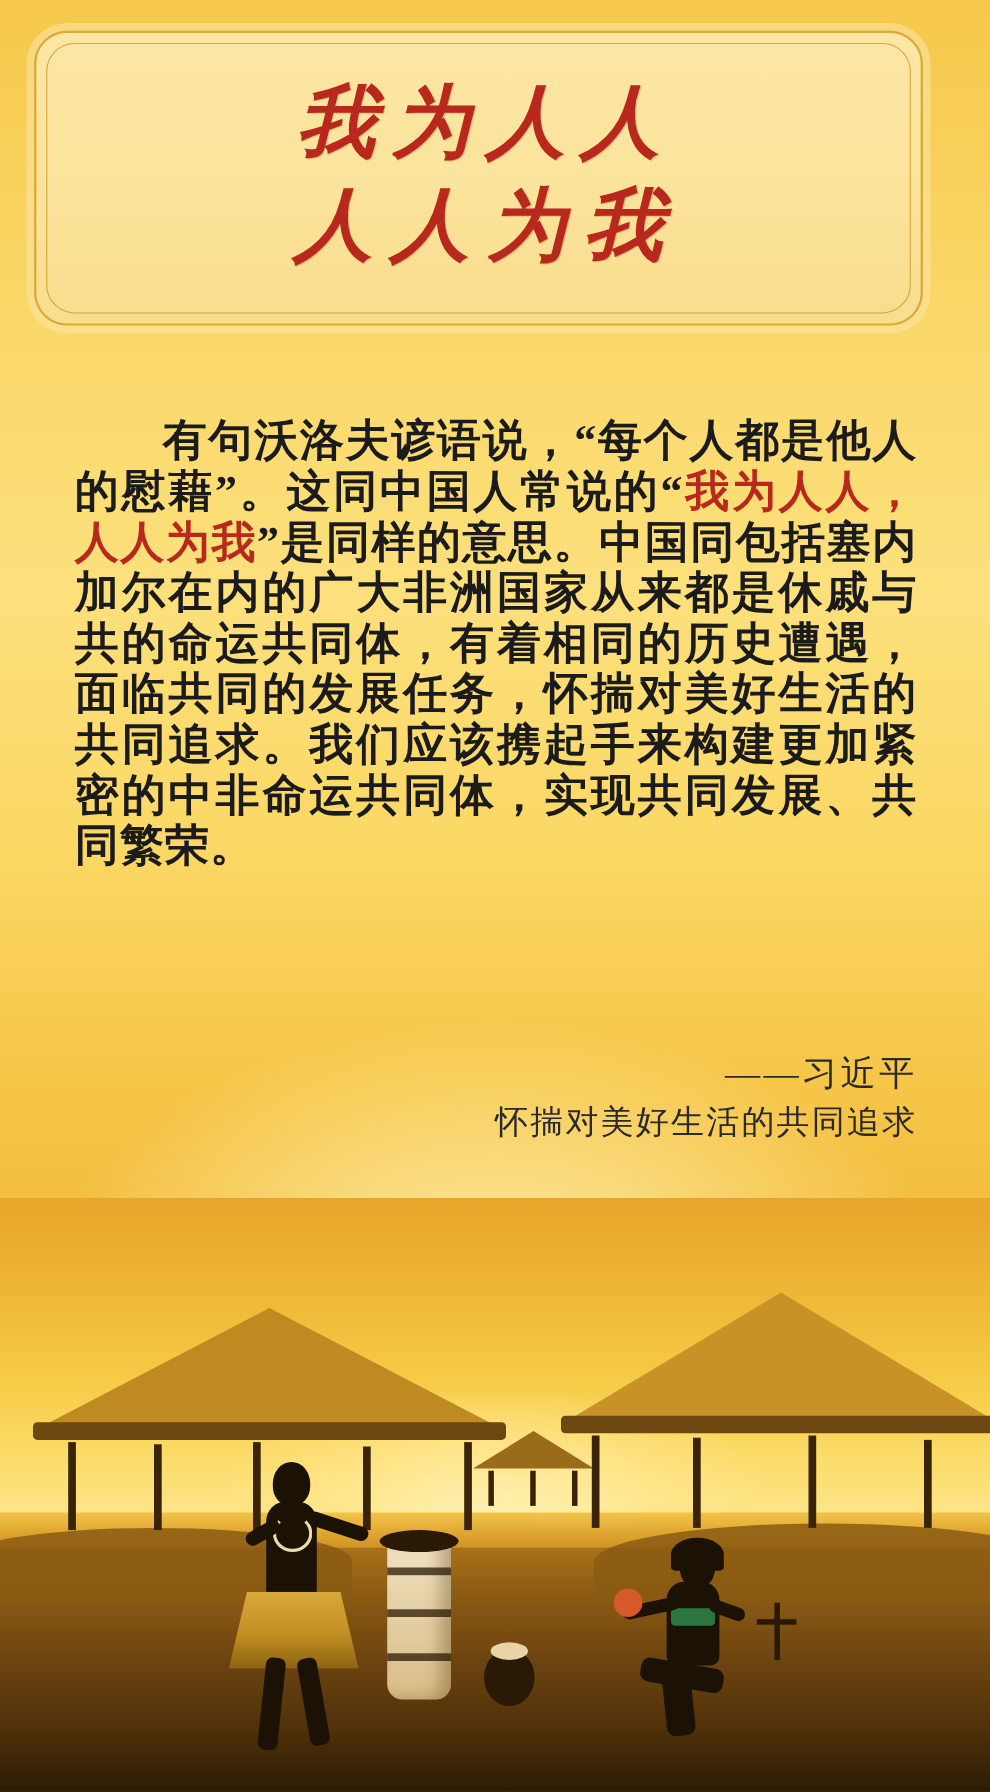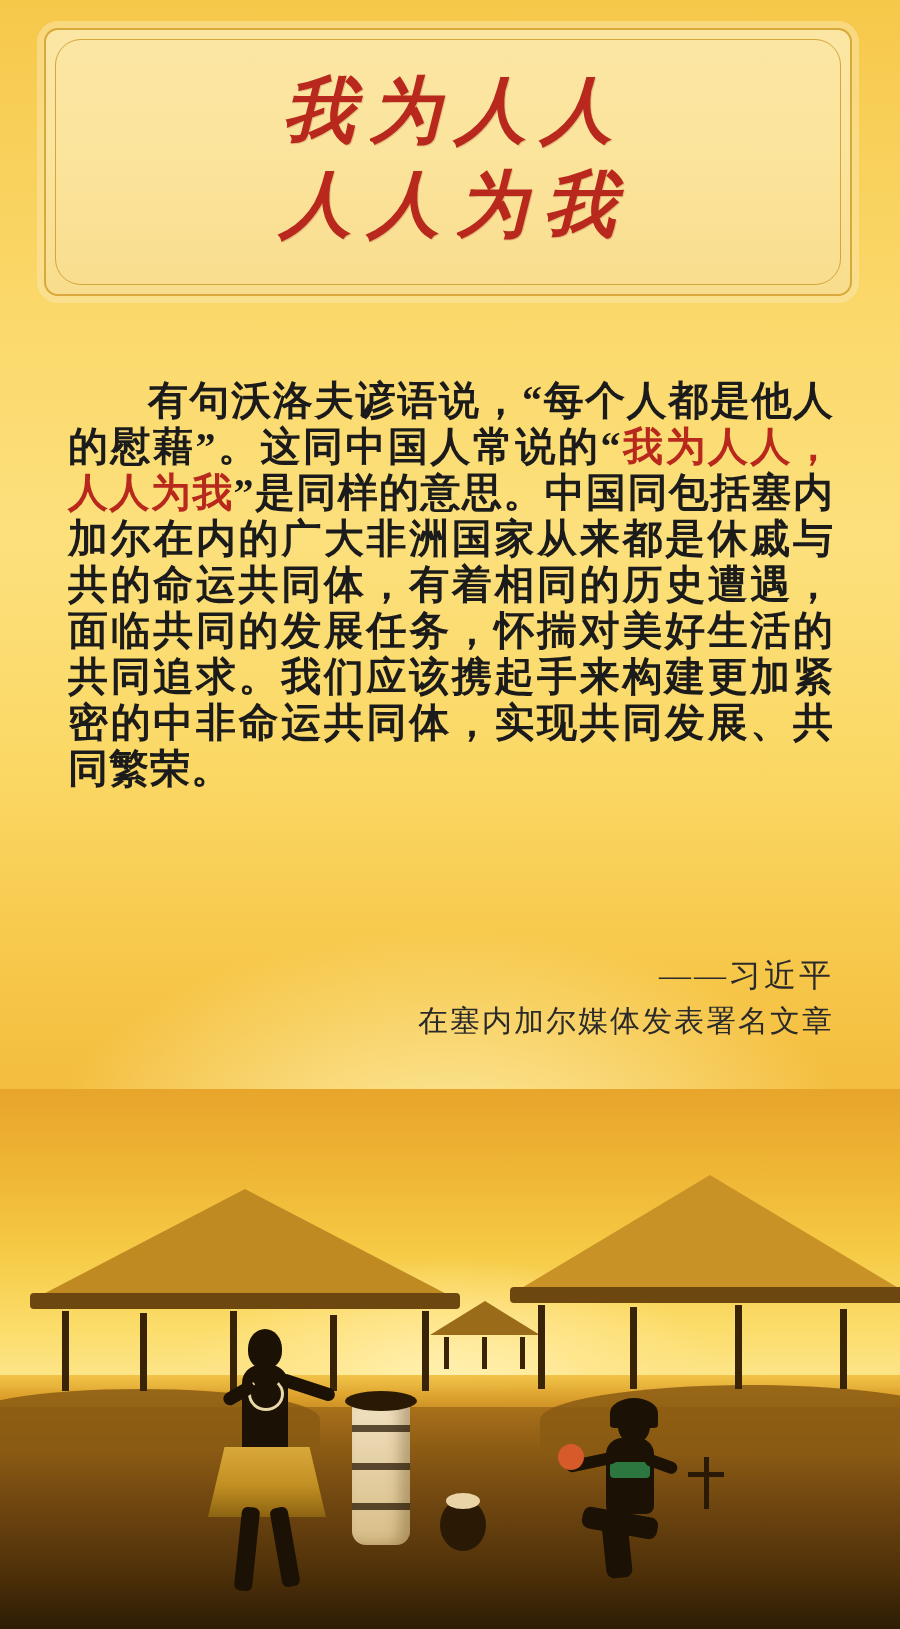--- a/index.html
+++ b/index.html
@@ -26,27 +26,27 @@
         #f0b233 76%,
         #efae2e 82%,
         #e9a52a 88%,
         #d08f22 94%,
         #8a5f17 100%);
   }
 
   
   .title-frame {
     position: absolute;
-    left: 44px;
+    left: 31px;
     top: 28px;
     width: 804px;
     height: 264px;
     background: linear-gradient(180deg, #fbe6a4 0%, #fbe49c 45%, #f9dd8e 100%);
     border: 2px solid #d9a93b;
-    border-radius: 14px;
+    border-radius: 30px;
     box-shadow: 0 0 0 7px rgba(250,230,170,0.55);
   }
   .title-frame:after {
     content: "";
     position: absolute;
     left: 9px; top: 9px; right: 9px; bottom: 9px;
     border: 1px solid #d5a63c;
     border-radius: 26px;
     pointer-events: none;
   }
@@ -373,21 +373,21 @@
       <span class="title-line second">人人为我</span>
     </div>
   </div>
 
   <div class="body-block">
     <p class="paragraph"><span>有句沃洛夫谚语说，“每个人都是他人的慰藉”。这同中国人常说的“</span><span class="hl">我为人人，人人为我</span><span>”是同样的意思。中国同包括塞内加尔在内的广大非洲国家从来都是休戚与共的命运共同体，有着相同的历史遭遇，面临共同的发展任务，怀揣对美好生活的共同追求。我们应该携起手来构建更加紧密的中非命运共同体，实现共同发展、共同繁荣。</span></p>
   </div>
 
   <div class="attribution">
     <div class="author">——习近平</div>
-    <div>在塞内加尔媒体发表署名文章</div>
+    <div>怀揣对美好生活的共同追求</div>
   </div>
 
   <div class="scene">
     <div class="sky"></div>
     <div class="sun-glow"></div>
     <div class="sea"></div>
     <div class="ground"></div>
     <div class="dune left"></div>
     <div class="dune right"></div>
 

